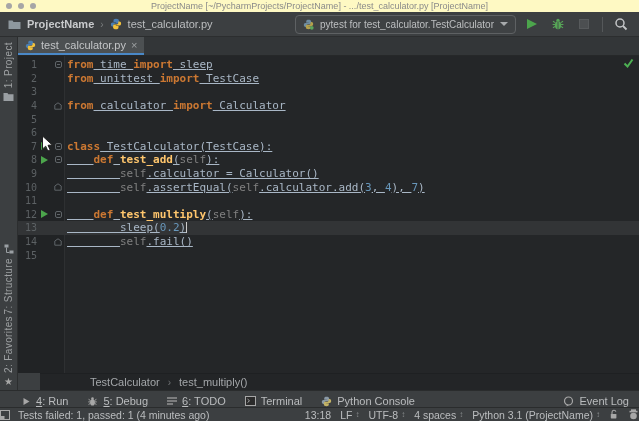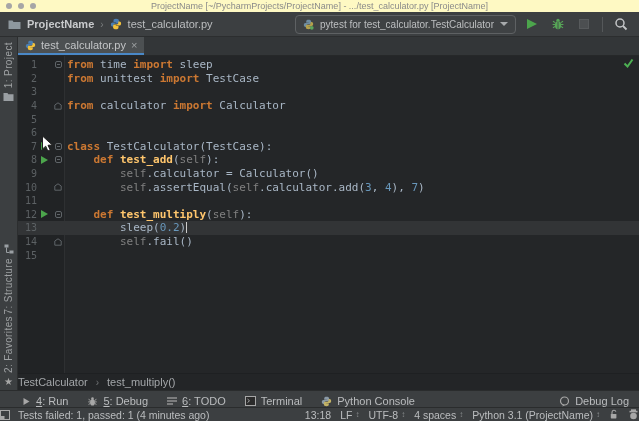--- a/index.html
+++ b/index.html
@@ -61,32 +61,32 @@
   .ln-num { width:19px; text-align:right; color:#5C6164; font-size:10px; flex:none; }
   .ln-run { width:14px; flex:none; display:flex; justify-content:center; }
   .ln-fold { width:14px; flex:none; display:flex; justify-content:center; }
   .run-arrow { width:0; height:0; border-left:7px solid #4CA54C;
     border-top:4px solid transparent; border-bottom:4px solid transparent; }
   .fold-box { display:inline-block; width:7px; height:7px;
     border:1px solid #5F6468; border-radius:2px; position:relative; }
   .fold-box::after { content:""; position:absolute; left:1px; right:1px; top:2px;
     height:1px; background:#5F6468; }
   .code-text { color:#A9B7C6; padding-left:2px; }
-  .tok-t  { color:#A9B7C6; }
+  .tok-t  { color:#A9B7C6;text-decoration:underline; }
   .tok-kw { color:#CC7832; font-weight:bold; }
   .tok-fn { color:#FFC66D; font-weight:bold; }
   .tok-num{ color:#6897BB; }
   .tok-slf{ color:#808080; }
   .caret { display:inline-block; width:1px; height:11px; background:#CCCCCC;
     vertical-align:-2px; }
   .inspect-check { position:absolute; top:2px; right:5px; }
   
   .breadcrumbs { height:17px; background:#232527; border-top:1px solid #1E2022;
-    display:flex; align-items:center; gap:8px; 
-    font-size:11px; color:#A3A6A9; flex:none; }
+    display:flex; align-items:center; gap:8px; padding-left:50px;
+    font-size:11px; color:#A3A6A9; flex:none;margin-left:22px; }
   .bc-sep { color:#6F7274; font-size:10px; }
   
   .toolbar { height:17px; background:#3C3F41; border-top:1px solid #2A2C2D;
     display:flex; align-items:flex-end; font-size:11px; color:#BABCBE;
     padding:0 10px 0 22px; flex:none; }
   .tw-item { display:flex; align-items:center; gap:5px; margin-right:19px; cursor:default; }
   .tw-item u { text-decoration:underline; }
   .eventlog { margin-left:auto; display:flex; align-items:center; gap:5px; }
   
   .statusbar { height:14px; background:#3C3F41; border-top:1px solid #2A2C2D;
@@ -313,21 +313,21 @@
         </span>
         <span>Python Console</span>
       </span>
       <span class="eventlog">
         <span class="icon">
           <svg width="11" height="11" viewBox="0 0 11 11">
             <circle cx="5.5" cy="5" r="4" fill="none" stroke="#A7A7A7" stroke-width="1.2"></circle>
             <path d="M4 8.6L3.4 10.4 6 8.9" fill="#A7A7A7"></path>
           </svg>
         </span>
-        <span>Debug Log</span>
+        <span>Event Log</span>
       </span>
     </div>
 
   <div class="statusbar">
     <span class="icon">
       <svg width="10" height="10" viewBox="0 0 10 10">
           <rect x="0.5" y="0.5" width="9" height="9" fill="none" stroke="#A7A7A7"></rect>
           <rect x="0.5" y="6" width="4" height="3.5" fill="#A7A7A7"></rect>
         </svg>
     </span>

